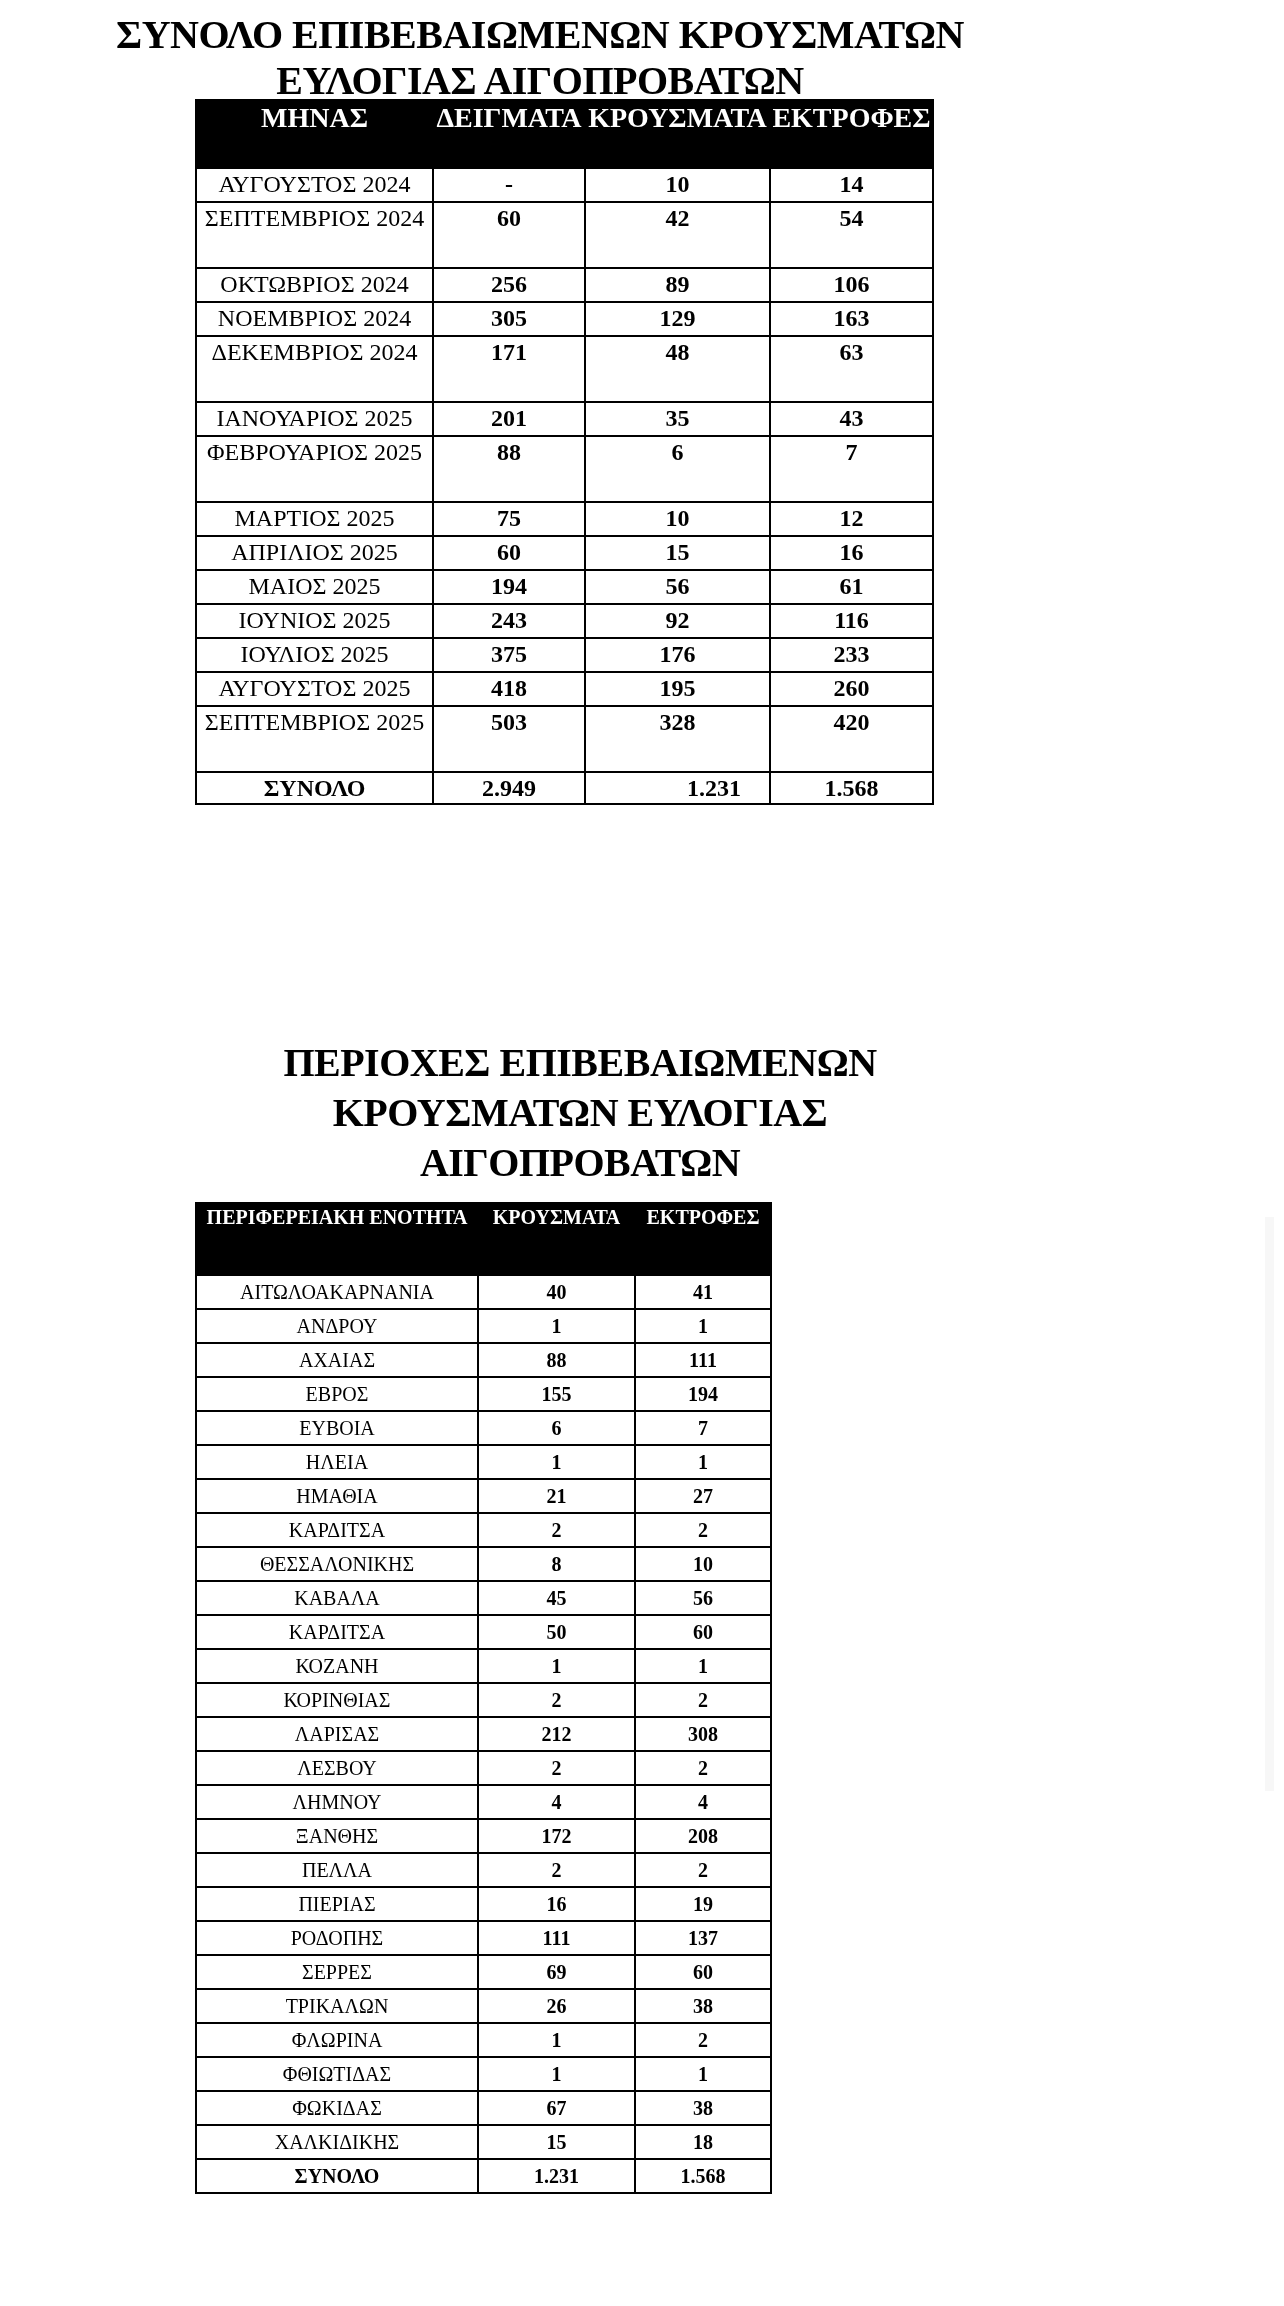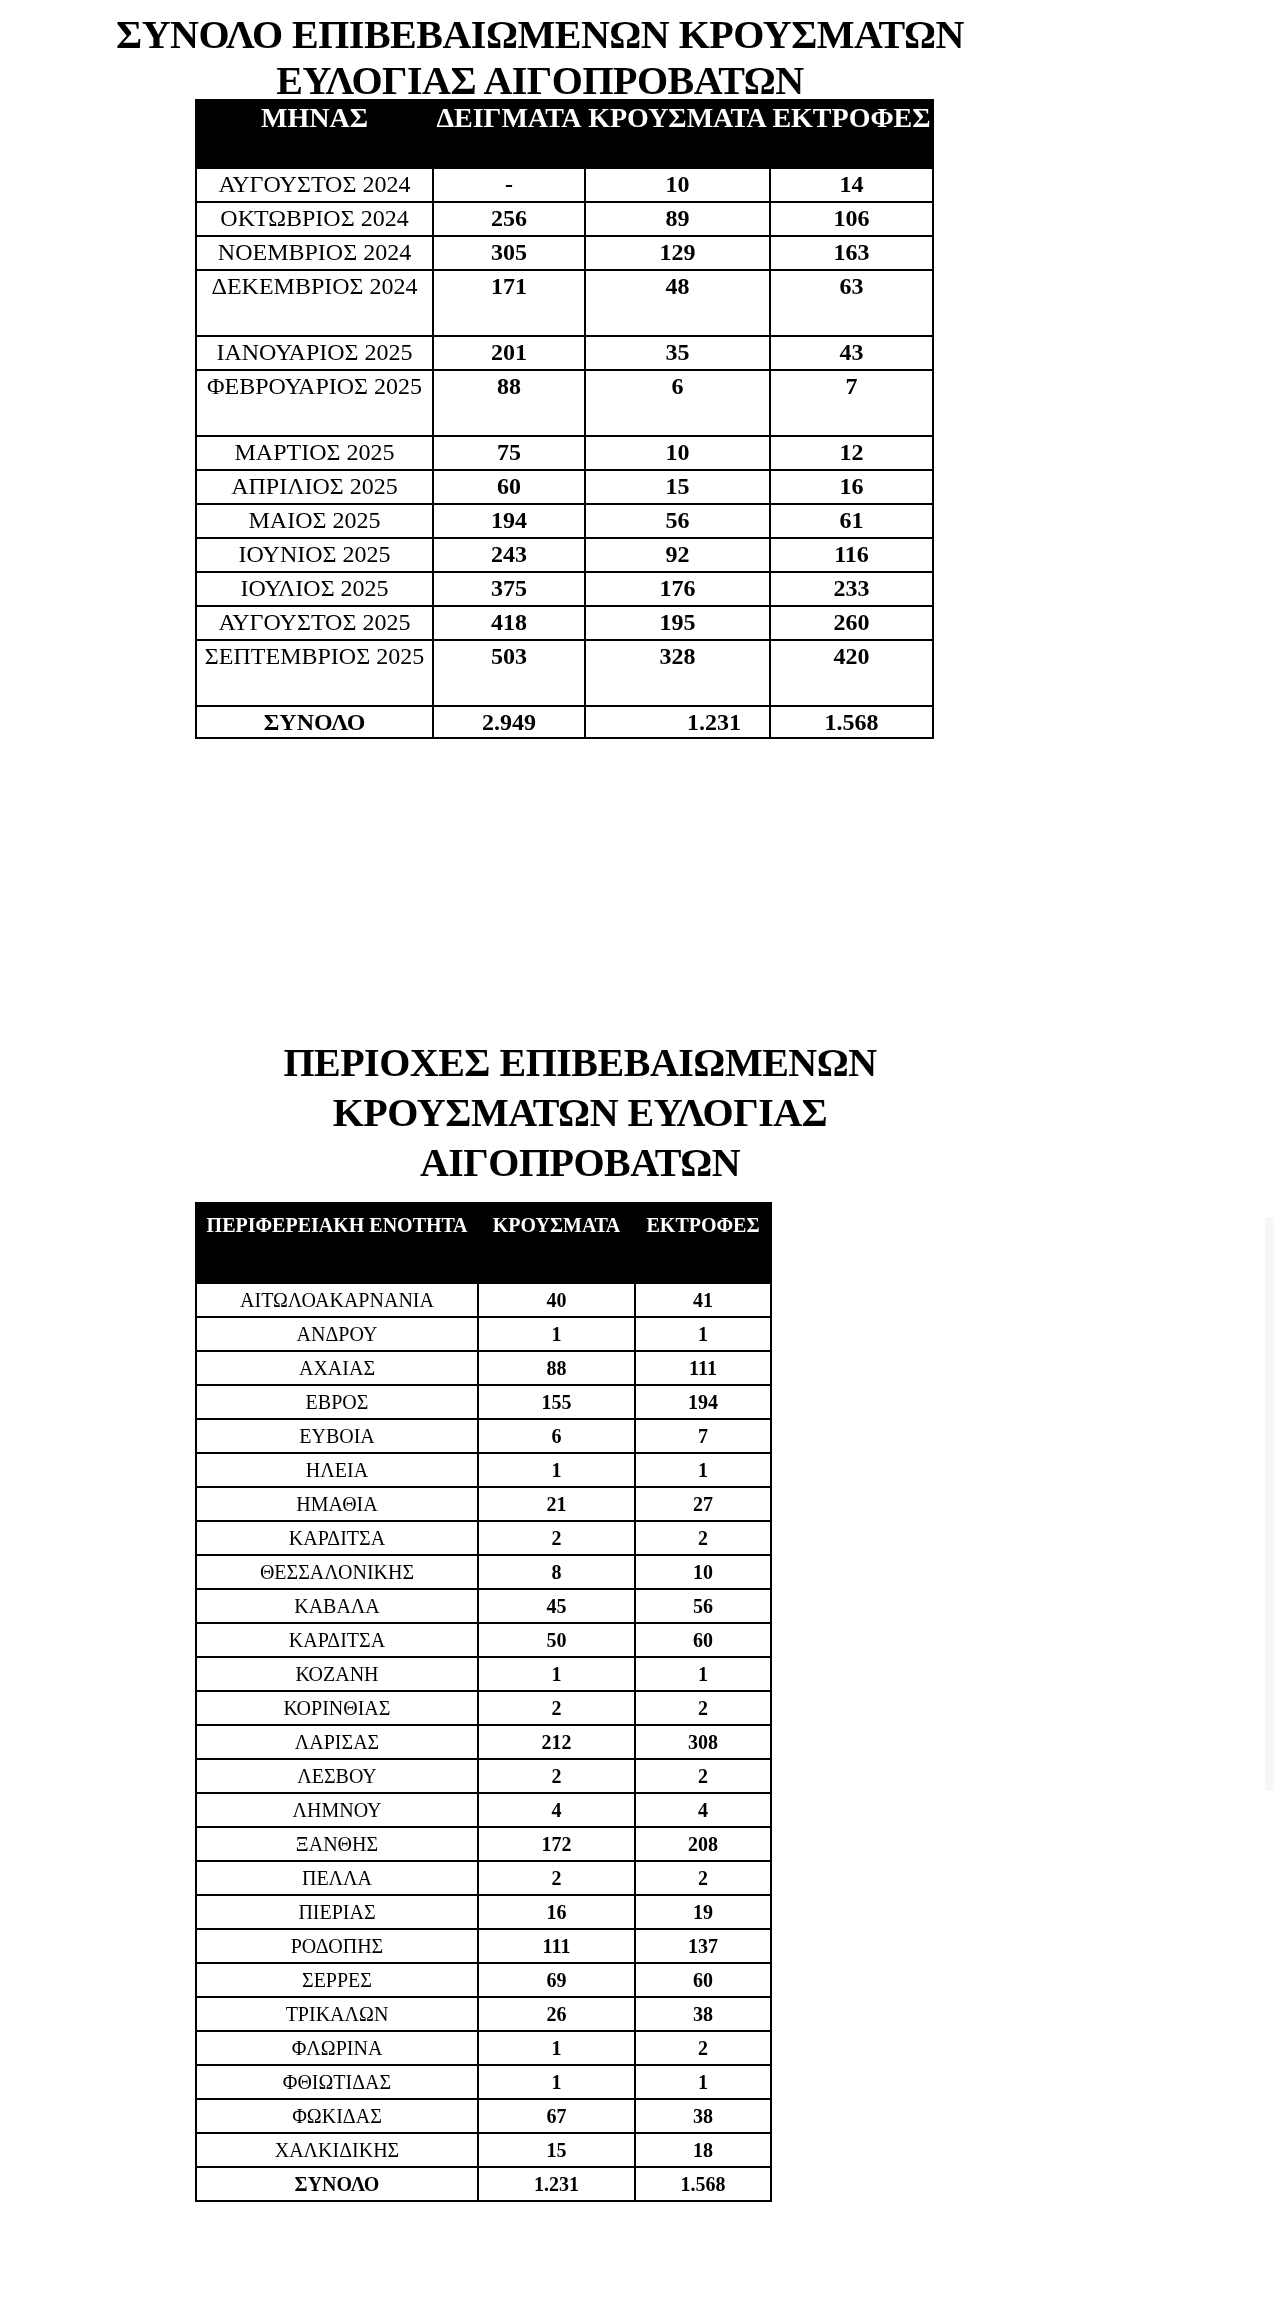--- a/index.html
+++ b/index.html
@@ -31,21 +31,21 @@
     #t1 col.c2 { width: 185px; } #t1 col.c3 { width: 163px; }
     #t1 th { height: 64px; line-height: 30px; padding-top: 2px; font-size: 28px; word-break: break-all; }
     #t1 td { line-height: 30px; height: 32px; margin-top: 35px; }
     #t1 td.num { font-weight: bold; }
     #t1 tr.tall td { height: 64px; }
     #t1 tr.total td { font-weight: bold; height: 30px; }
     #t1 tr.total td.off { text-align: right; padding-right: 28px; }
     
     #t2 { left: 195px; top: 1202px; width: 575px; font-size: 20px; }
     #t2 col.c0 { width: 282px; } #t2 col.c1 { width: 157px; } #t2 col.c2 { width: 136px; }
-    #t2 th { height: 70px; line-height: 26px; font-size: 20px; padding-top: 8px; }
+    #t2 th { height: 70px; line-height: 26px; font-size: 20px; padding-top: 0; }
     #t2 td { height: 32px; line-height: 32px; }
     #t2 td.num { font-weight: bold; }
     #t2 tr.total td { font-weight: bold; }
   </style>
 </head>
 <body>
 
 <h1 class="title" id="title1">
   <span>ΣΥΝΟΛΟ ΕΠΙΒΕΒΑΙΩΜΕΝΩΝ ΚΡΟΥΣΜΑΤΩΝ</span><br>
   <span>ΕΥΛΟΓΙΑΣ ΑΙΓΟΠΡΟΒΑΤΩΝ</span>
@@ -66,20 +66,26 @@
       <th>ΕΚΤΡΟΦΕΣ</th>
     </tr>
   </thead>
   <tbody id="t1-body">
       <tr>
         <td>ΑΥΓΟΥΣΤΟΣ 2024</td>
         <td class="num">-</td>
         <td class="num">10</td>
         <td class="num">14</td>
       </tr>
+      <tr class="tall">
+        <td>ΣΕΠΤΕΜΒΡΙΟΣ 2024</td>
+        <td class="num">60</td>
+        <td class="num">42</td>
+        <td class="num">54</td>
+      </tr>
       <tr>
         <td>ΟΚΤΩΒΡΙΟΣ 2024</td>
         <td class="num">256</td>
         <td class="num">89</td>
         <td class="num">106</td>
       </tr>
       <tr>
         <td>ΝΟΕΜΒΡΙΟΣ 2024</td>
         <td class="num">305</td>
         <td class="num">129</td>

